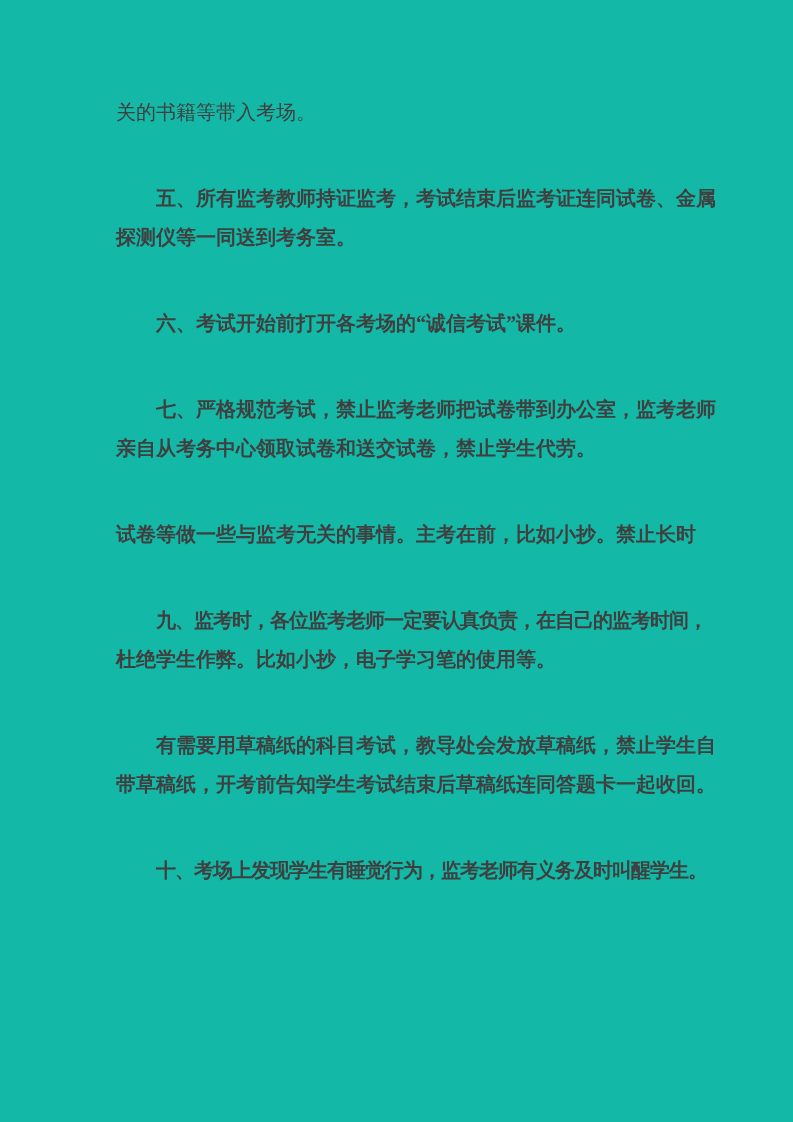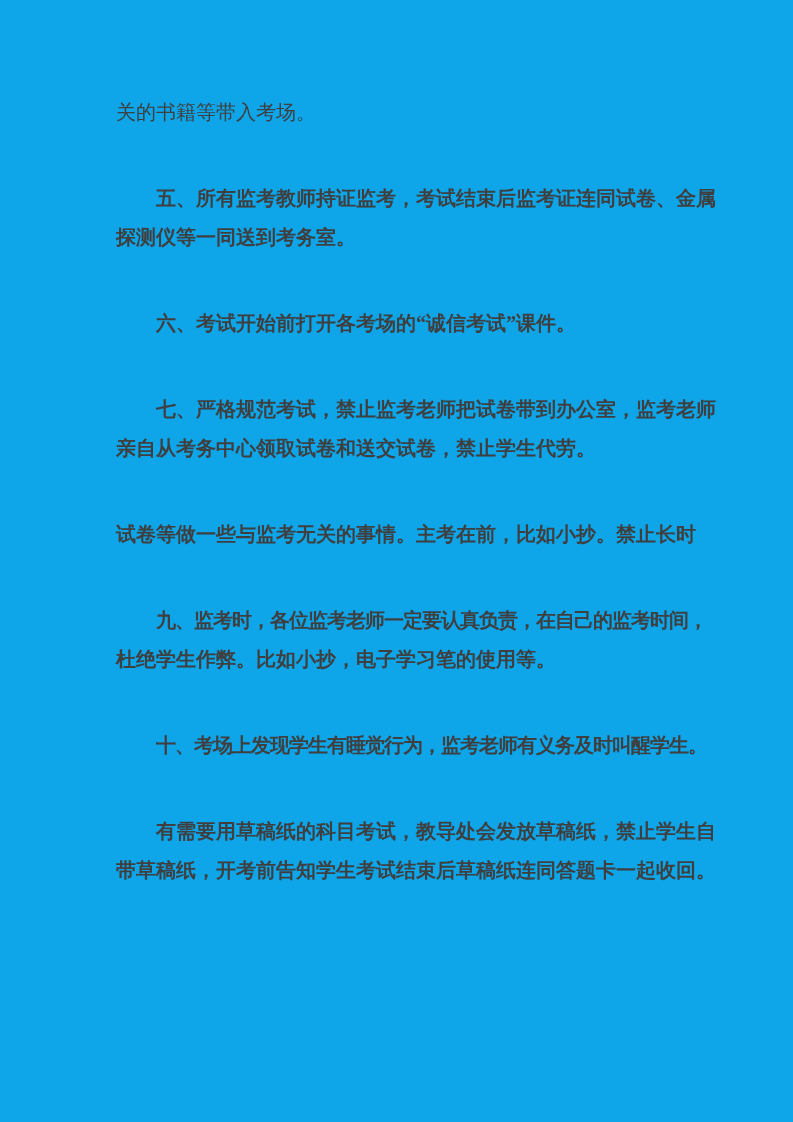--- a/index.html
+++ b/index.html
@@ -10,21 +10,21 @@
   body {
     width: 793px;
     height: 1122px;
     overflow: hidden;
     font-family: "Liberation Serif", "DejaVu Serif", serif;
   }
   .page {
     position: relative;
     width: 793px;
     height: 1122px;
-    background: #0ea5e9;
+    background: #14b8a6;
   }
   .content {
     position: absolute;
     left: 116px;
     top: 93px;
     width: 600px;
     color: #3f3f3f;
     font-size: 20px;
   }
   .para {
@@ -75,22 +75,22 @@
     <div class="para">
       <div class="line">试卷等做一些与监考无关的事情。主考在前，比如小抄。禁止长时</div>
     </div>
 
     <div class="para">
       <div class="line indent tight">九、监考时，各位监考老师一定要认真负责，在自己的监考时间，</div>
       <div class="line">杜绝学生作弊。比如小抄，电子学习笔的使用等。</div>
     </div>
 
     <div class="para">
-      <div class="line indent tight">十、考场上发现学生有睡觉行为，监考老师有义务及时叫醒学生。</div>
+      <div class="line indent">有需要用草稿纸的科目考试，教导处会发放草稿纸，禁止学生自</div>
+      <div class="line">带草稿纸，开考前告知学生考试结束后草稿纸连同答题卡一起收回。</div>
     </div>
 
     <div class="para">
-      <div class="line indent">有需要用草稿纸的科目考试，教导处会发放草稿纸，禁止学生自</div>
-      <div class="line">带草稿纸，开考前告知学生考试结束后草稿纸连同答题卡一起收回。</div>
+      <div class="line indent tight">十、考场上发现学生有睡觉行为，监考老师有义务及时叫醒学生。</div>
     </div>
 
   </div>
 </div>
 
 </body></html>

